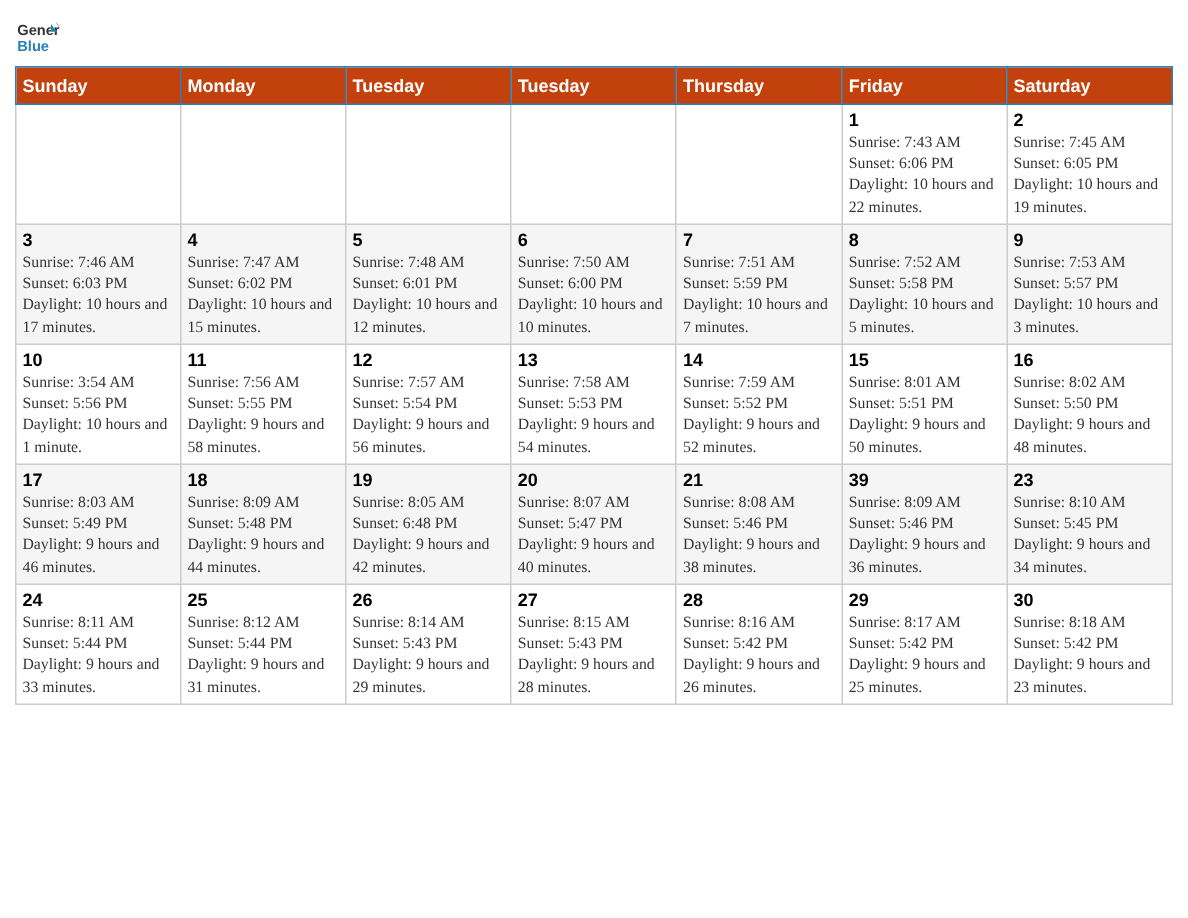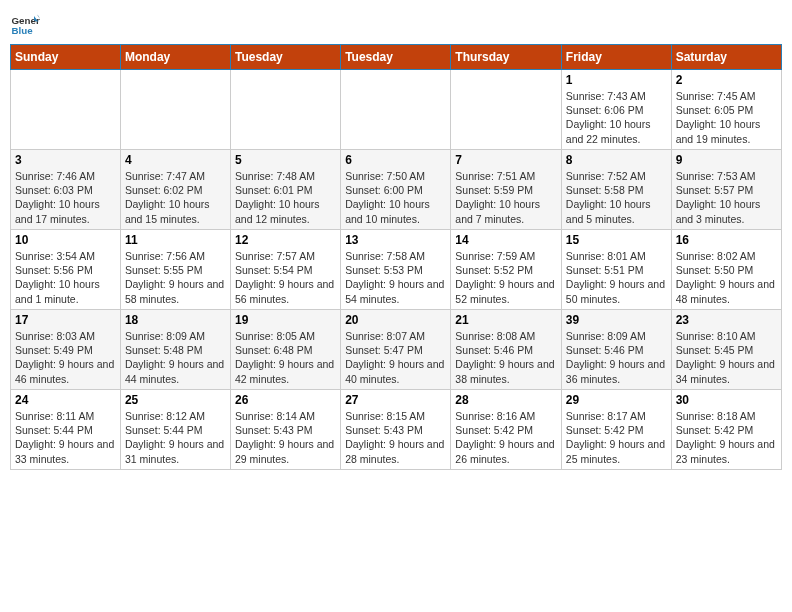--- a/index.html
+++ b/index.html
@@ -71,20 +71,21 @@
     }
     .day-num {
       font-weight: bold;
       font-size: 12px;
       margin-bottom: 2px;
     }
     .day-info {
       font-size: 10.5px;
       color: #333;
       line-height: 1.35;
+      font-family: Liberation Serif, serif;
     }
     .empty-cell {
       background: #fff;
     }
   </style>
 </head>
 <body>
 
 <div class="header-area">
   <div class="logo">

